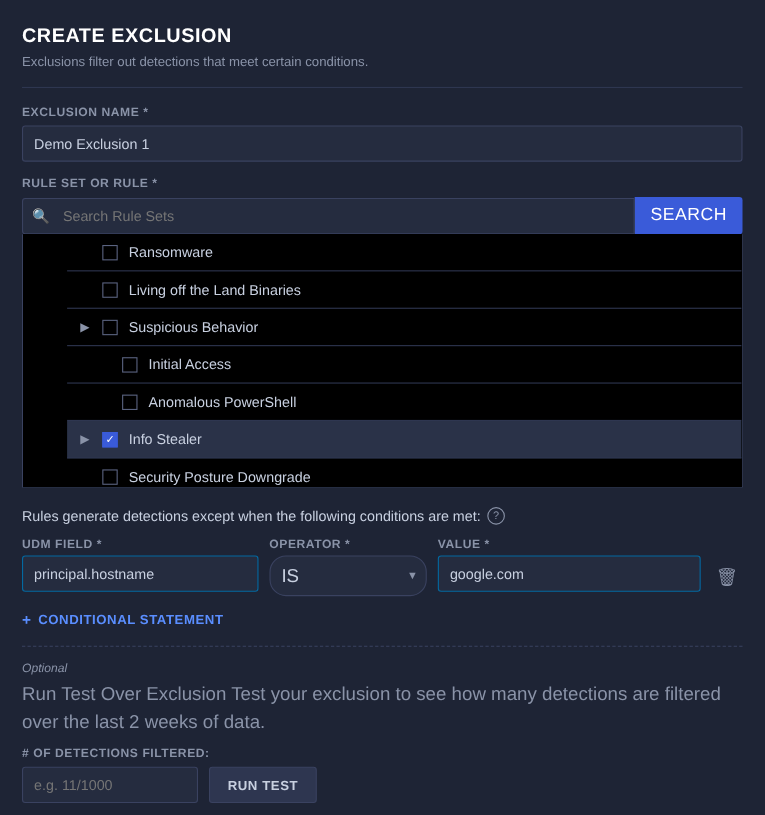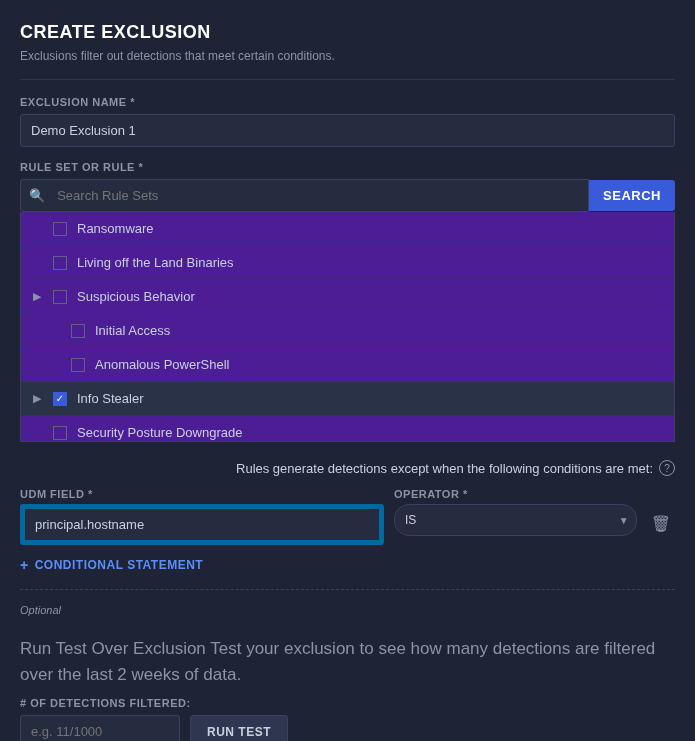--- a/index.html
+++ b/index.html
@@ -78,33 +78,34 @@
       padding: 8px 4px;
       outline: none;
       width: 100%;
     }
     .search-button {
       background: #3a5bd9;
       border: none;
       border-radius: 0 3px 3px 0;
       color: #ffffff;
       cursor: pointer;
-      font-size: 13px;
-      font-weight: bold;
+      font-size: 16px;
+      font-weight: normal;
       letter-spacing: 0.5px;
       padding: 8px 14px;
       height: 100%;
     }
     .rule-list-container {
-      background: #4c1d95;
+      background: #000000;
       border: 1px solid #3a4260;
       border-top: none;
       max-height: 230px;
       overflow-y: auto;
       position: relative;
+      padding-left: 40px;
     }
     .rule-list-container::-webkit-scrollbar {
       width: 8px;
     }
     .rule-list-container::-webkit-scrollbar-track {
       background: #1e2435;
     }
     .rule-list-container::-webkit-scrollbar-thumb {
       background: #3a4260;
       border-radius: 4px;
@@ -157,21 +158,20 @@
     .conditions-section {
       margin-top: 18px;
     }
     .conditions-label {
       color: #c8d0e0;
       font-size: 13px;
       margin-bottom: 12px;
       display: flex;
       align-items: center;
       gap: 6px;
-      justify-content: flex-end;
     }
     .help-icon {
       display: inline-flex;
       align-items: center;
       justify-content: center;
       width: 16px;
       height: 16px;
       border: 1px solid #8a93a8;
       border-radius: 50%;
       color: #8a93a8;
@@ -195,37 +195,37 @@
     .field-group.value { flex: 2; }
     .field-group-label {
       color: #8a93a8;
       font-size: 11px;
       font-weight: bold;
       letter-spacing: 0.5px;
       text-transform: uppercase;
     }
     .field-input {
       background: #252c3f;
-      border: 5px solid #0369a1;
+      border: 1px solid #0369a1;
       border-radius: 3px;
       color: #c8d0e0;
       font-size: 13px;
       padding: 8px 10px;
       width: 100%;
       outline: none;
     }
     .select-wrapper {
       position: relative;
     }
     .select-wrapper select {
       background: #252c3f;
       border: 1px solid #3a4260;
       border-radius: 15px;
       color: #c8d0e0;
-      font-size: 12px;
+      font-size: 17px;
       padding: 8px 28px 8px 10px;
       width: 100%;
       outline: none;
       appearance: none;
       cursor: pointer;
     }
     .select-arrow {
       position: absolute;
       right: 8px;
       top: 50%;
@@ -256,21 +256,21 @@
     }
     .dashed-divider {
       border: none;
       border-top: 1px dashed #3a4260;
       margin-bottom: 14px;
     }
     .optional-label {
       color: #8a93a8;
       font-size: 11px;
       font-style: italic;
-      margin-bottom: 20px;
+      margin-bottom: 4px;
     }
     .run-test-description {
       color: #8a93a8;
       font-size: 17px;
       margin-bottom: 10px;
       line-height: 1.5;
     }
     .detections-label {
       color: #8a93a8;
       font-size: 11px;
@@ -436,20 +436,24 @@
           <select>
             <option>IS</option>
             <option>IS NOT</option>
             <option>CONTAINS</option>
             <option>STARTS WITH</option>
             <option>ENDS WITH</option>
           </select>
           <span class="select-arrow">▼</span>
         </div>
       </div>
+      <div class="field-group value">
+        <div class="field-group-label">VALUE *</div>
+        <input class="field-input" type="text" value="google.com" style="">
+      </div>
       <button class="delete-btn">🗑</button>
     </div>
 
     <div class="add-condition">
       <span style="font-size:14px;font-weight:bold;">+</span>
       <span>CONDITIONAL STATEMENT</span>
     </div>
   </div>
 
   <hr class="dashed-divider">

